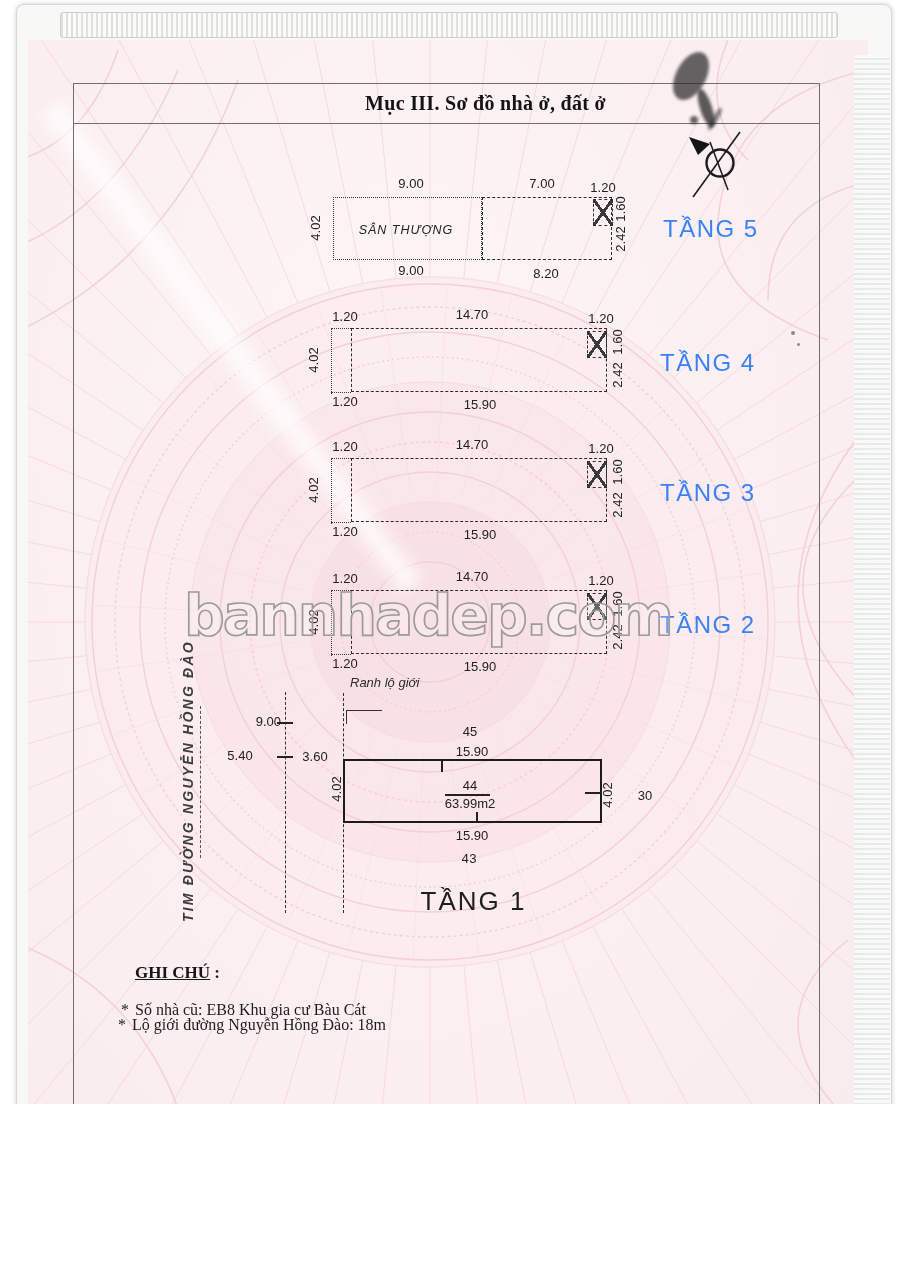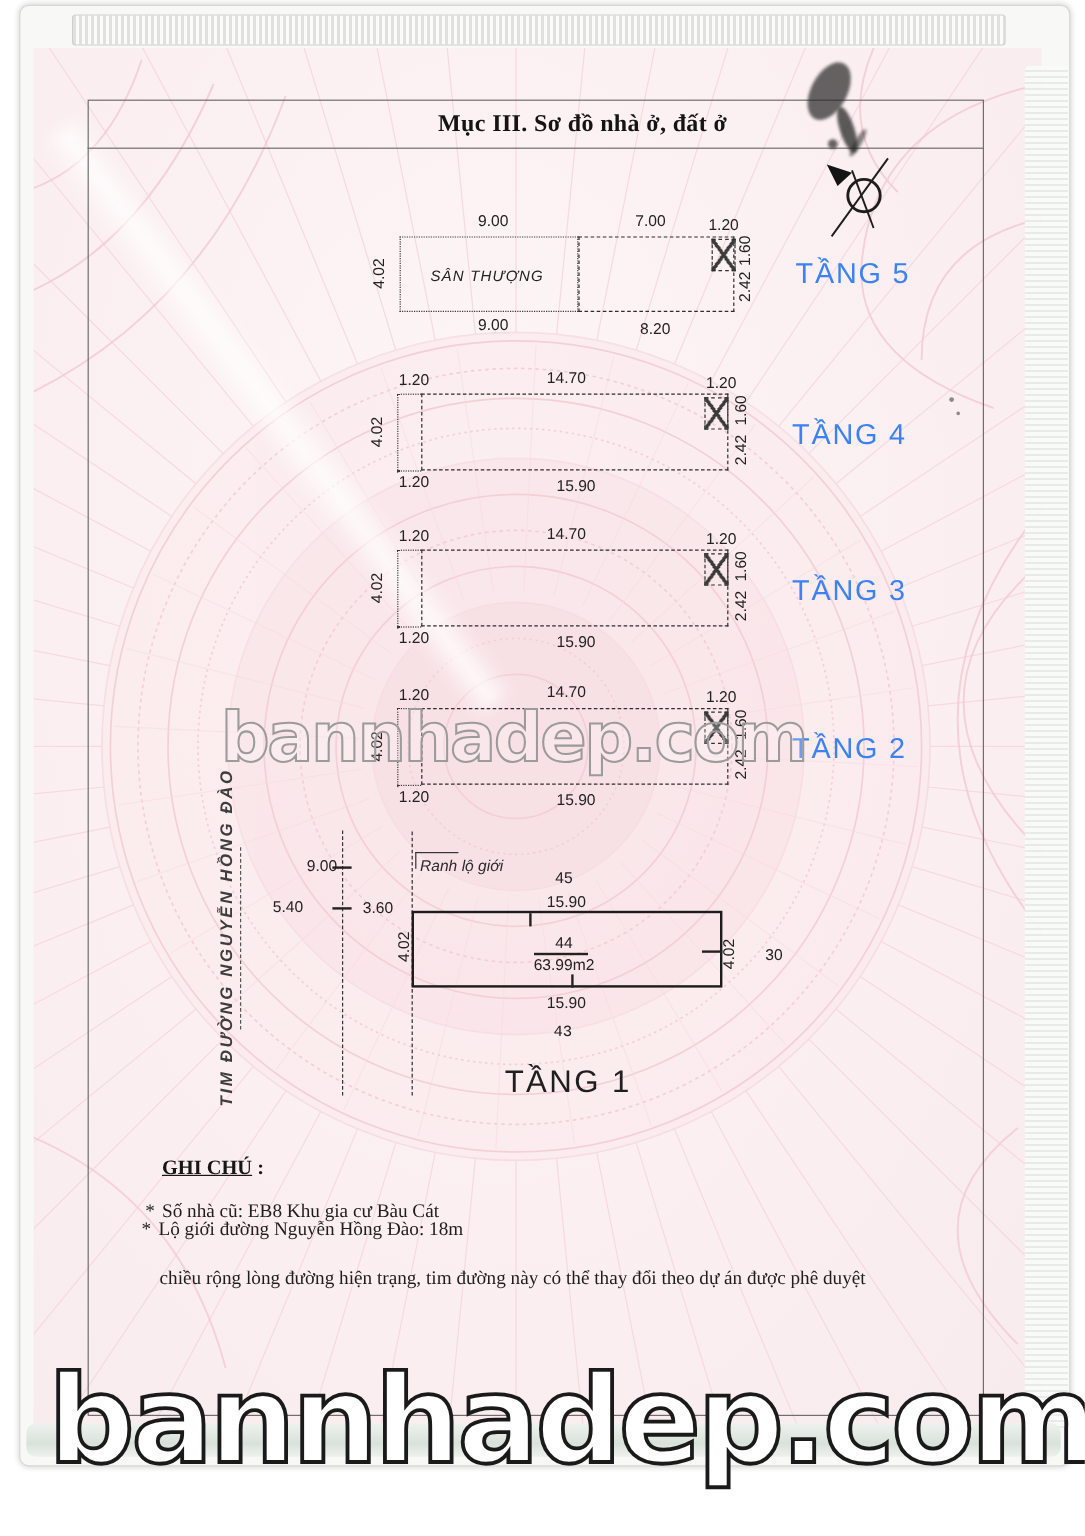--- a/index.html
+++ b/index.html
@@ -1,16 +1,16 @@
 <!DOCTYPE html>
 <html><head>
 <meta charset="utf-8">
 <style>
   html,body{margin:0;padding:0;background:#ffffff;}
-  .stage{position:relative;width:904px;height:1280px;overflow:hidden;
+  .stage{position:relative;width:904px;height:1104px;overflow:hidden;
          font-family:"Liberation Sans","DejaVu Sans",sans-serif;}
   .stage *{box-sizing:border-box;}
 
   
   .sleeve{position:absolute;left:16px;top:4px;width:876px;height:1218px;
           background:#f8f8f6;border:1px solid #d8d8d4;border-radius:8px;
           box-shadow:0 0 5px rgba(0,0,0,.18);}
   .zipper{position:absolute;left:60px;top:12px;width:778px;height:26px;
           background:repeating-linear-gradient(90deg,#e0e0dc 0 2px,#fbfbf9 2px 5px);
           border:1px solid #cfcfca;border-radius:3px;}
@@ -81,21 +81,21 @@
   .site{position:absolute;left:0;top:0;width:904px;height:1280px;z-index:4;}
   .street{position:absolute;left:63px;top:789px;width:250px;height:16px;transform:rotate(-90deg);
       font:italic bold 14px/16px "Liberation Sans","DejaVu Sans",sans-serif;
       letter-spacing:2.2px;color:#3d3d3d;text-align:center;white-space:nowrap;}
   .vline{position:absolute;}
   .centerline{left:200px;top:706px;height:152px;border-left:1.6px dashed #555;}
   .roadedge{left:285px;top:692px;height:221px;border-left:1.6px dashed #333;}
   .ranh{left:343px;top:693px;height:220px;border-left:1.8px dashed #2c2c2c;}
   .leader{position:absolute;left:346px;top:710px;width:36px;height:14px;
       border-top:1.2px solid #333;border-left:1.2px solid #333;}
-  .ranh-label{position:absolute;left:350px;top:714px;font:italic 13px "Liberation Sans","DejaVu Sans",sans-serif;color:#2b2b2b;text-align:right;}
+  .ranh-label{position:absolute;left:350px;top:675px;font:italic 13px "Liberation Sans","DejaVu Sans",sans-serif;color:#2b2b2b;text-align:right;}
   .lot{position:absolute;left:343px;top:759px;width:259px;height:64px;border:2px solid #1c1c1c;}
   .t1name{position:absolute;left:391px;top:887px;width:165px;text-align:center;
       font:26px/28px "Liberation Sans","DejaVu Sans",sans-serif;letter-spacing:2px;color:#1f1f1f;}
 
   
   .notes-heading{position:absolute;left:135px;top:963px;
       font:bold 17px "Liberation Serif","DejaVu Serif",serif;color:#161616;z-index:4;}
   .notes-heading .u{text-decoration:underline;}
   .note-line{position:absolute;font:16px/17px "Liberation Serif","DejaVu Serif",serif;
       color:#1d1d1d;white-space:nowrap;z-index:4;}
@@ -367,18 +367,17 @@
     <div class="dim" style="left:625px;top:789px;width:40px;">30</div>
     <div class="dim" style="left:432px;top:829px;width:80px;">15.90</div>
     <div class="dim" style="left:429px;top:853px;width:80px;font-family:Liberation Mono, monospace;">43</div>
     <div class="t1name">TẦNG 1</div>
   </div>
 
   <div class="notes-heading"><span class="u">GHI CHÚ</span><span> :</span></div>
 
   <div class="note-line" style="left:121px;top:1001px;"><span class="bu">*</span><span>Số nhà cũ: EB8 Khu gia cư Bàu Cát</span></div>
   <div class="note-line" style="left:118px;top:1016px;"><span class="bu">*</span><span>Lộ giới đường Nguyễn Hồng Đào: 18m</span></div>
-  <div class="note-line" style="left:133px;top:1057px;"><span>chiều rộng lòng đường hiện trạng, tim đường này có thể thay đổi theo dự án được phê duyệt</span></div>
 
   <div class="wm wm-mid">bannhadep.com</div>
   <div class="wm wm-bot">bannhadep.com</div>
 
 </div>
 
 </body></html>

